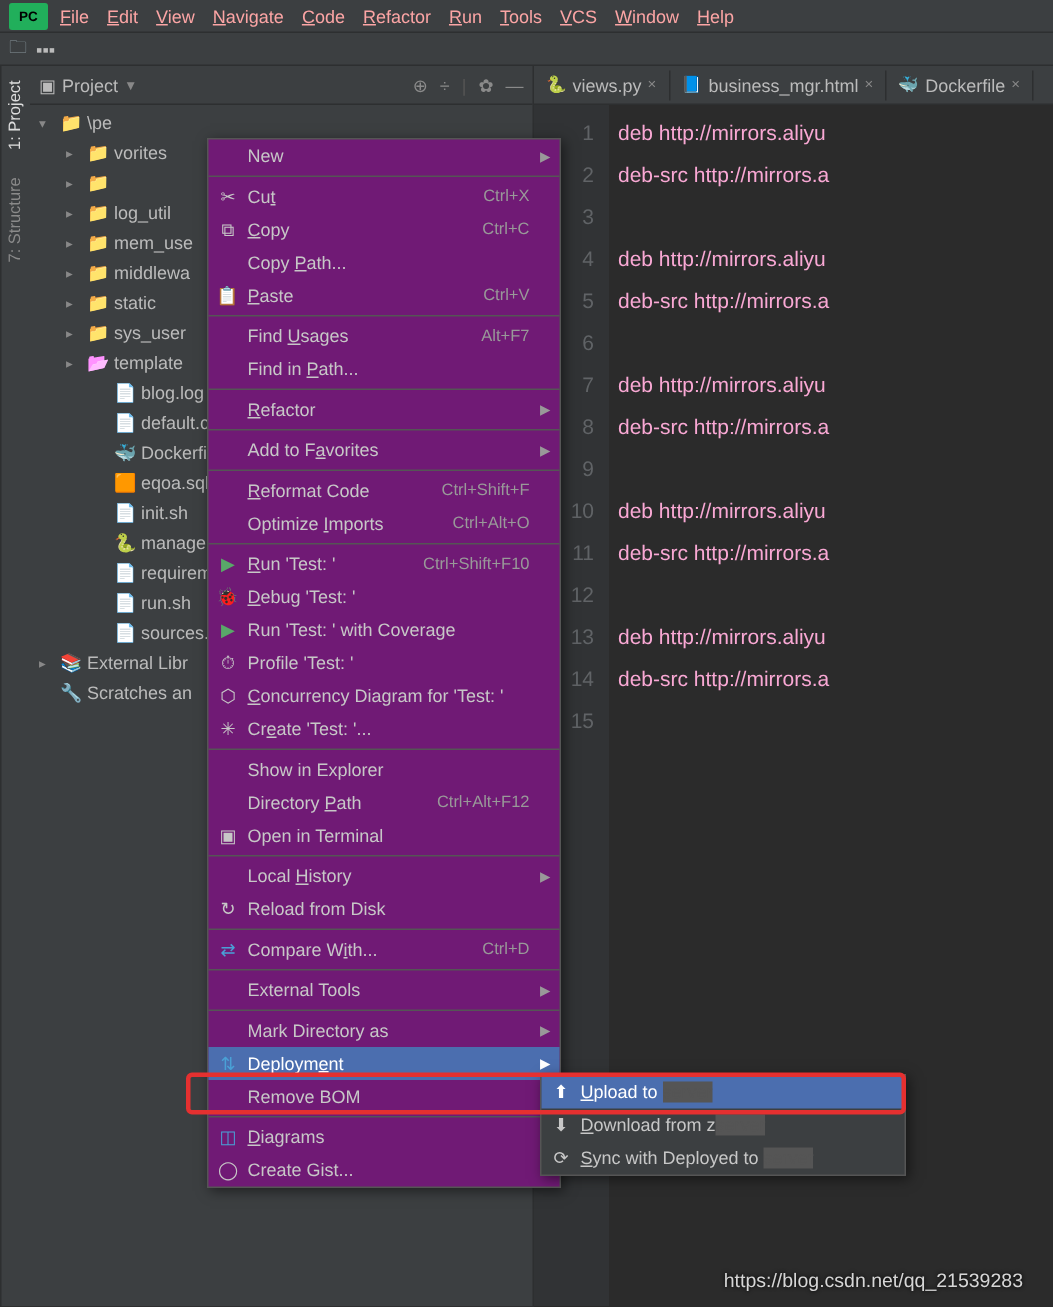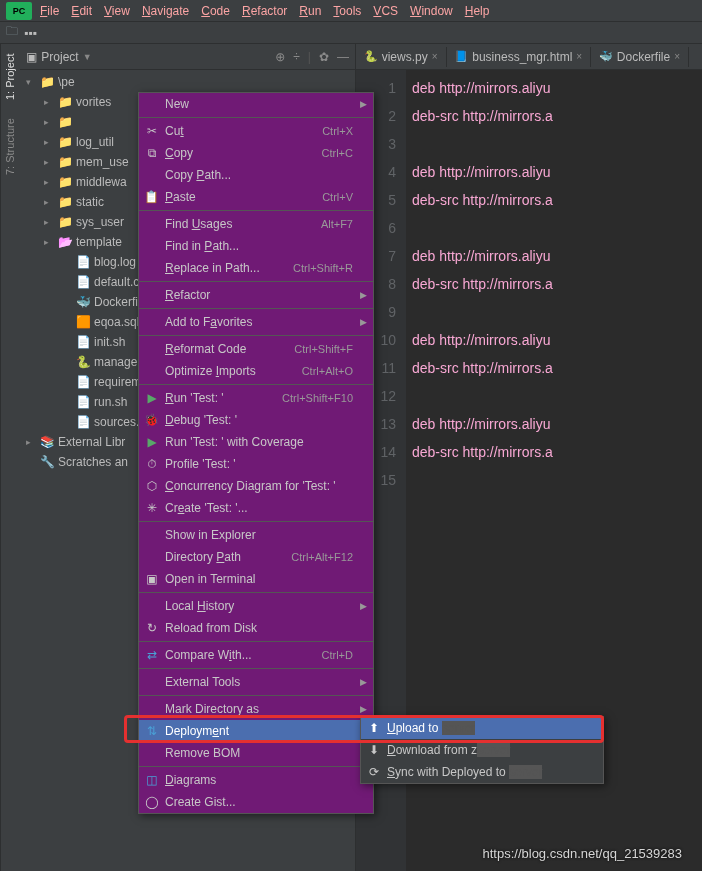--- a/index.html
+++ b/index.html
@@ -262,24 +262,20 @@
       <span class="sc">Ctrl+V</span>
     </div>
     <div class="sep"></div>
     <div class="ctx-row">
       <span>Find <u>U</u>sages</span>
       <span class="sc">Alt+F7</span>
     </div>
     <div class="ctx-row">
       <span>Find in <u>P</u>ath...</span>
     </div>
-    <div class="ctx-row">
-      <span><u>R</u>eplace in Path...</span>
-      <span class="sc">Ctrl+Shift+R</span>
-    </div>
     <div class="sep"></div>
     <div class="ctx-row">
       <span><u>R</u>efactor</span>
       <span class="ar">▶</span>
     </div>
     <div class="sep"></div>
     <div class="ctx-row">
       <span>Add to F<u>a</u>vorites</span>
       <span class="ar">▶</span>
     </div>

